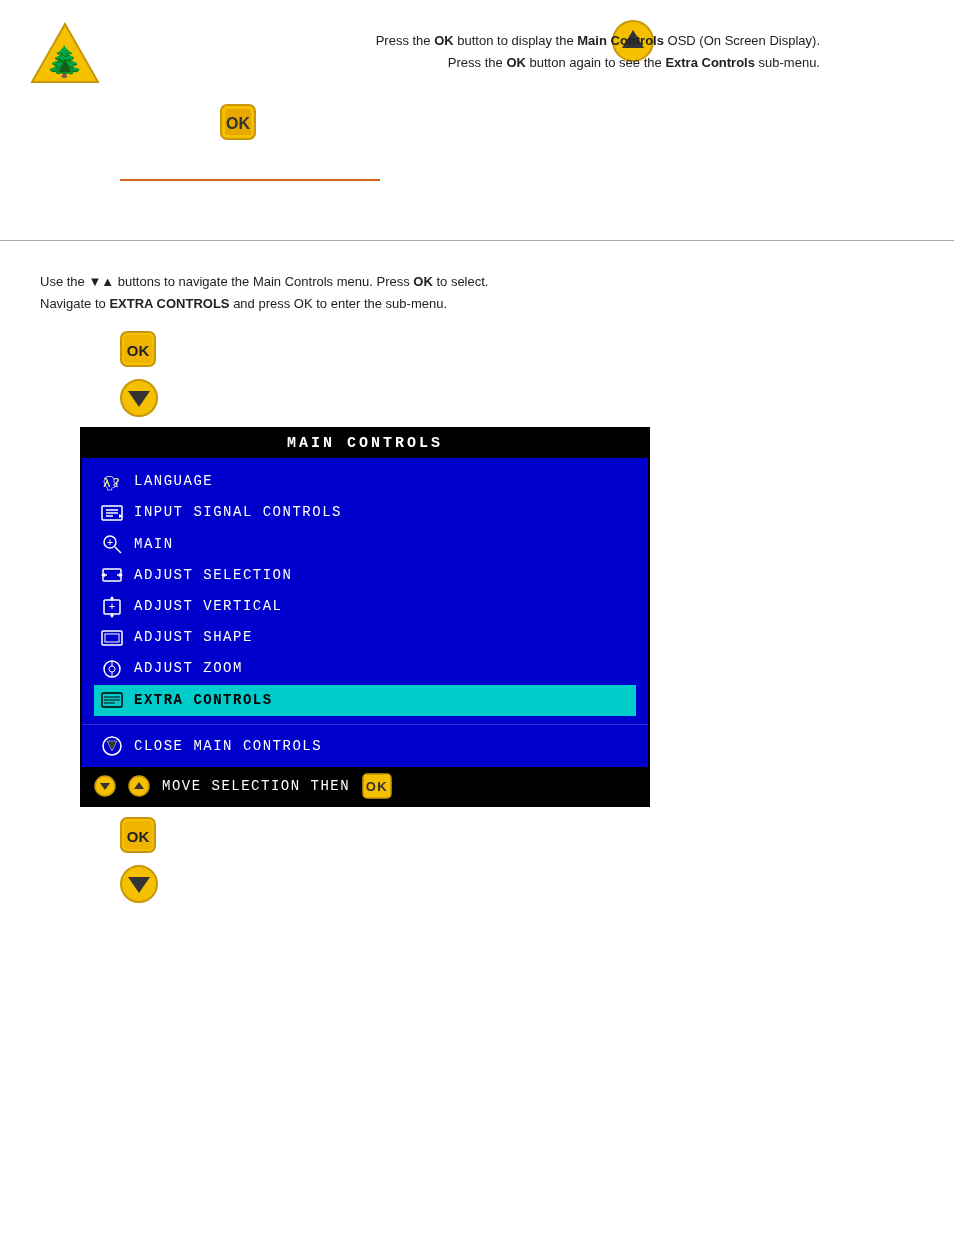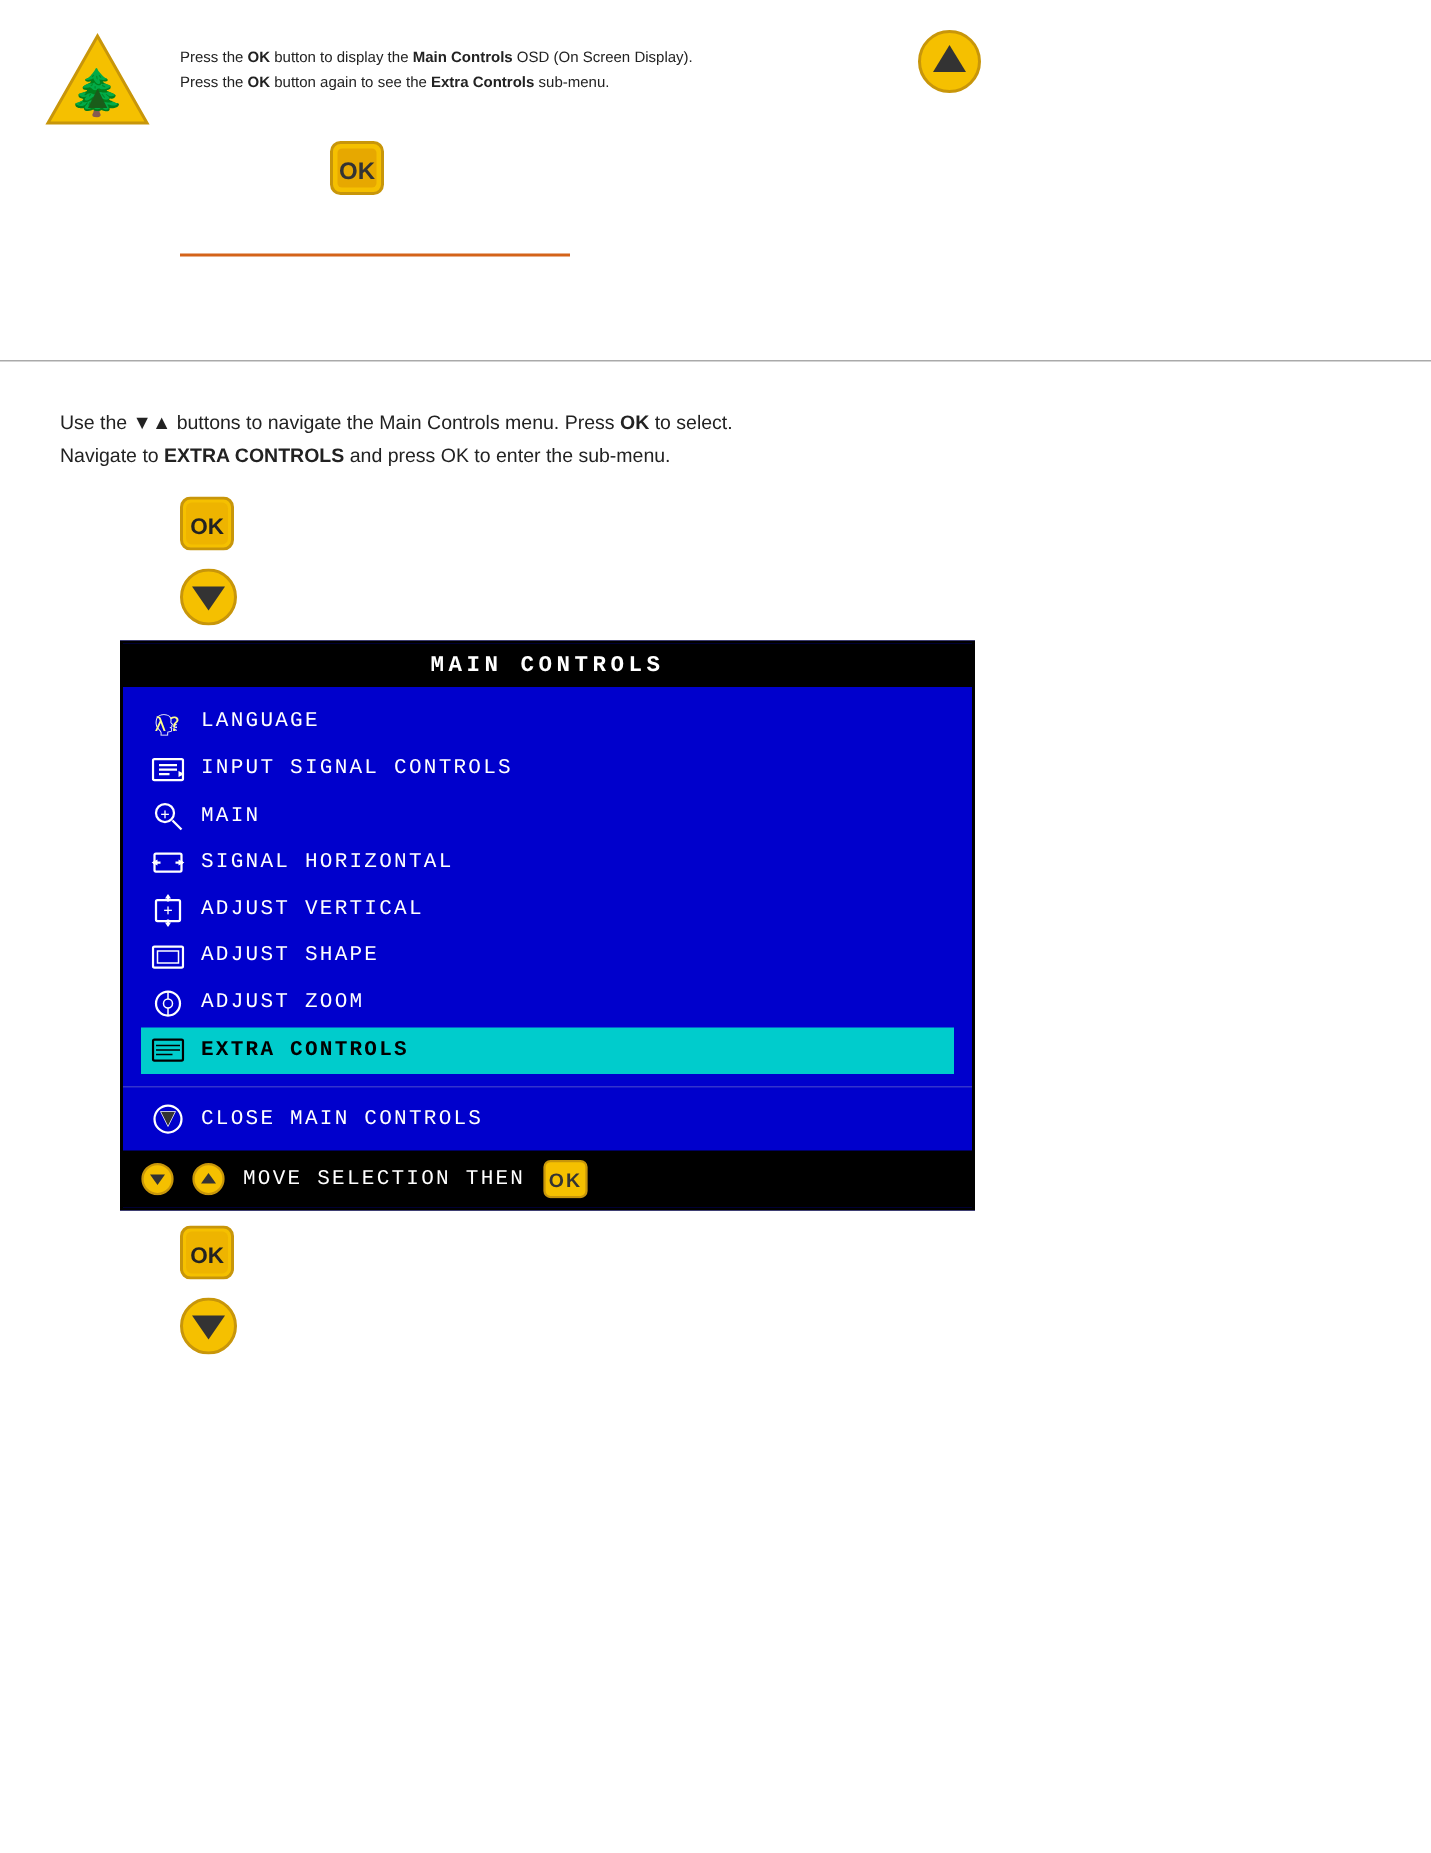--- a/index.html
+++ b/index.html
@@ -159,21 +159,21 @@
   </div>
 
   <div class="up-arrow-icon">
     <svg width="42" height="42" viewBox="0 0 42 42">
       <circle cx="21" cy="21" r="20" fill="#f5c000" stroke="#c8960a" stroke-width="2"></circle>
       <polygon points="21,10 32,28 10,28" fill="#333"></polygon>
     </svg>
   </div>
 
   <div class="top-text-block">
-    <p style="font-size:10px; line-height:1.7; margin-bottom:8px;">
+    <p style="font-size:13px; line-height:1.7; margin-bottom:8px;text-align:right;">
       Press the <strong>OK</strong> button to display the <strong>Main Controls</strong> OSD (On Screen Display).<br>
       Press the <strong>OK</strong> button again to see the <strong>Extra Controls</strong> sub-menu.
     </p>
 
     <div style="margin: 30px 0 10px 100px;">
       <svg width="36" height="36" viewBox="0 0 36 36">
         <rect x="1" y="1" width="34" height="34" rx="6" ry="6" fill="#f5c000" stroke="#c8960a" stroke-width="2"></rect>
         <rect x="5" y="5" width="26" height="26" rx="3" ry="3" fill="#c87000" opacity="0.3"></rect>
         <text x="18" y="25" text-anchor="middle" font-size="16" font-weight="bold" fill="#333" font-family="Arial">OK</text>
       </svg>
@@ -251,21 +251,21 @@
       <div class="osd-menu-item">
         <span class="menu-item-icon">
           <svg width="22" height="18" viewBox="0 0 22 18">
             <rect x="2" y="3" width="18" height="12" rx="1" fill="none" stroke="#fff" stroke-width="1.5"></rect>
             <line x1="1" y1="9" x2="6" y2="9" stroke="#fff" stroke-width="1.5"></line>
             <polygon points="4,7 0,9 4,11" fill="#fff"></polygon>
             <line x1="16" y1="9" x2="21" y2="9" stroke="#fff" stroke-width="1.5"></line>
             <polygon points="18,7 22,9 18,11" fill="#fff"></polygon>
           </svg>
         </span>
-        <span>SIGNAL  HORIZONTAL</span>
+        <span>ADJUST  SELECTION</span>
       </div>
 
       <div class="osd-menu-item">
         <span class="menu-item-icon">
           <svg width="22" height="22" viewBox="0 0 22 22">
             <rect x="3" y="4" width="16" height="14" rx="1" fill="none" stroke="#fff" stroke-width="1.5"></rect>
             <line x1="11" y1="1" x2="11" y2="5" stroke="#fff" stroke-width="1.5"></line>
             <polygon points="9,3 11,0 13,3" fill="#fff"></polygon>
             <line x1="11" y1="17" x2="11" y2="21" stroke="#fff" stroke-width="1.5"></line>
             <polygon points="9,19 11,22 13,19" fill="#fff"></polygon>

